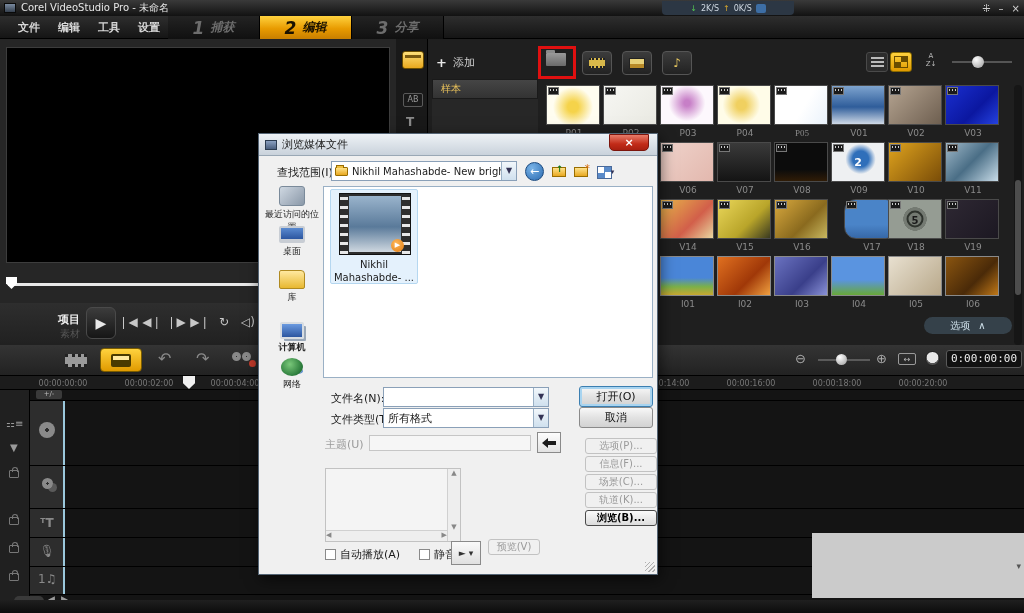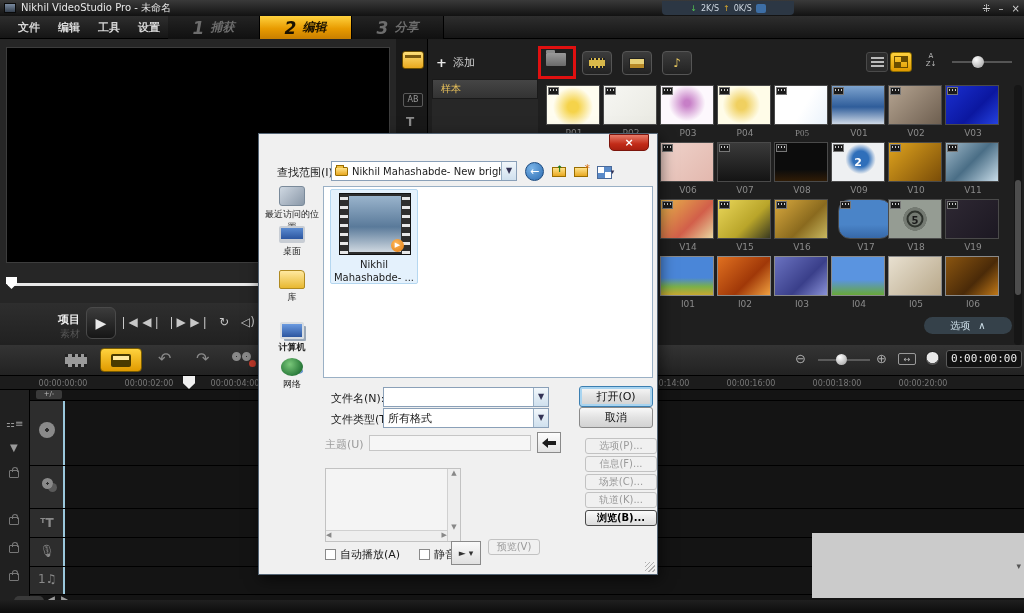--- a/index.html
+++ b/index.html
@@ -190,21 +190,21 @@
   .wm-arc{position:absolute;left:-6px;top:-12px;width:95px;height:34px;border-top:6px solid #a81c28;border-radius:50%;transform:rotate(-6deg);}
   .wm-dd{position:absolute;right:3px;top:28px;color:#555;font-size:9px;}
 </style>
 </head>
 <body>
 
 <div id="app">
 
   <div class="titlebar">
     <div class="app-icon"></div>
-    <span>Nikhil VideoStudio Pro - 未命名</span>
+    <span>Corel VideoStudio Pro - 未命名</span>
     <div class="net-widget">
       <span class="dn">↓</span>
       <span>2K/S</span>
       <span class="up">↑</span>
       <span>0K/S</span>
       <span class="net-badge"></span>
     </div>
     <div class="win-controls">
       <span>⁜</span>
       <span>–</span>
@@ -349,21 +349,21 @@
           <div class="tlabel">V14</div>
         </div>
         <div class="thumb c-v15" style="left: 171px; top: 114px;">
           <div class="film-corner"></div>
           <div class="tlabel">V15</div>
         </div>
         <div class="thumb c-v16" style="left: 228px; top: 114px;">
           <div class="film-corner"></div>
           <div class="tlabel">V16</div>
         </div>
-        <div class="thumb c-v17" style="left: 292px; top: 114px; border-radius: 12px;">
+        <div class="thumb c-v17" style="left: 298px; top: 114px; border-radius: 12px;">
           <div class="film-corner"></div>
           <div class="tlabel">V17</div>
         </div>
         <div class="thumb c-v18" style="left: 342px; top: 114px;">
           <div class="film-corner"></div>
           <div class="glyph">5</div>
           <div class="tlabel">V18</div>
         </div>
         <div class="thumb c-v19" style="left: 399px; top: 114px;">
           <div class="film-corner"></div>
@@ -463,20 +463,24 @@
     <div class="track-ic" style="top:126px;font-weight:bold;">ᵀT</div>
     <div class="track-ic" style="top:154px;">🎙︎</div>
     <div class="track-ic" style="top:182px;">1♫</div>
     <div class="rail-bottom"></div>
     <div class="rail-arrows">◀▶</div>
   </div>
 
   <div class="bottom-strip"></div>
 
   <div class="dialog">
+    <div class="dlg-title">
+      <div class="dico"></div>
+      <span>浏览媒体文件</span>
+    </div>
     <div class="dlg-close">×</div>
 
     <div class="lookin-label">查找范围(I):</div>
     <div class="combo" style="left:72px;top:27px;width:186px;">
       <div class="mini-folder"></div>
       <span class="txt" style="font-size:10px;">Nikhil Mahashabde- New brightsparks</span>
       <div class="dd">▼</div>
     </div>
     <div class="nav-circle" style="left:266px;top:28px;">←</div>
     <div class="tb-mini" style="left:290px;">

